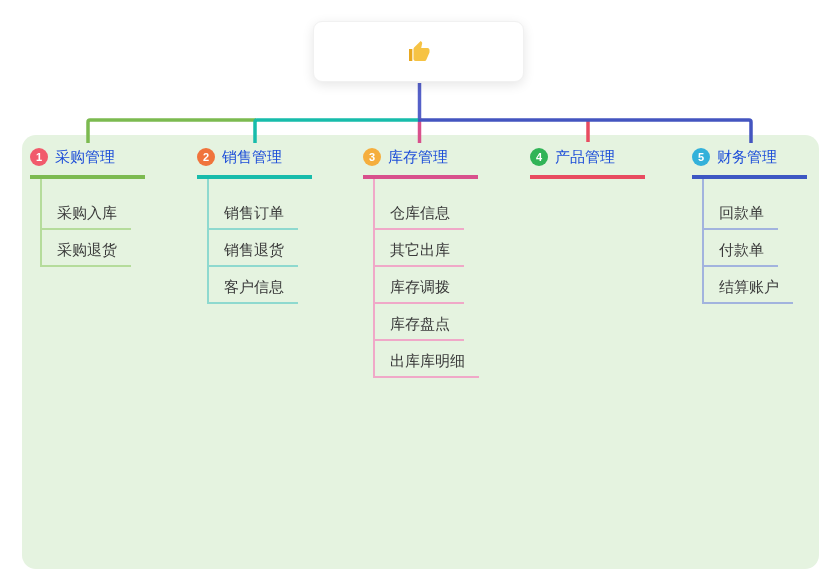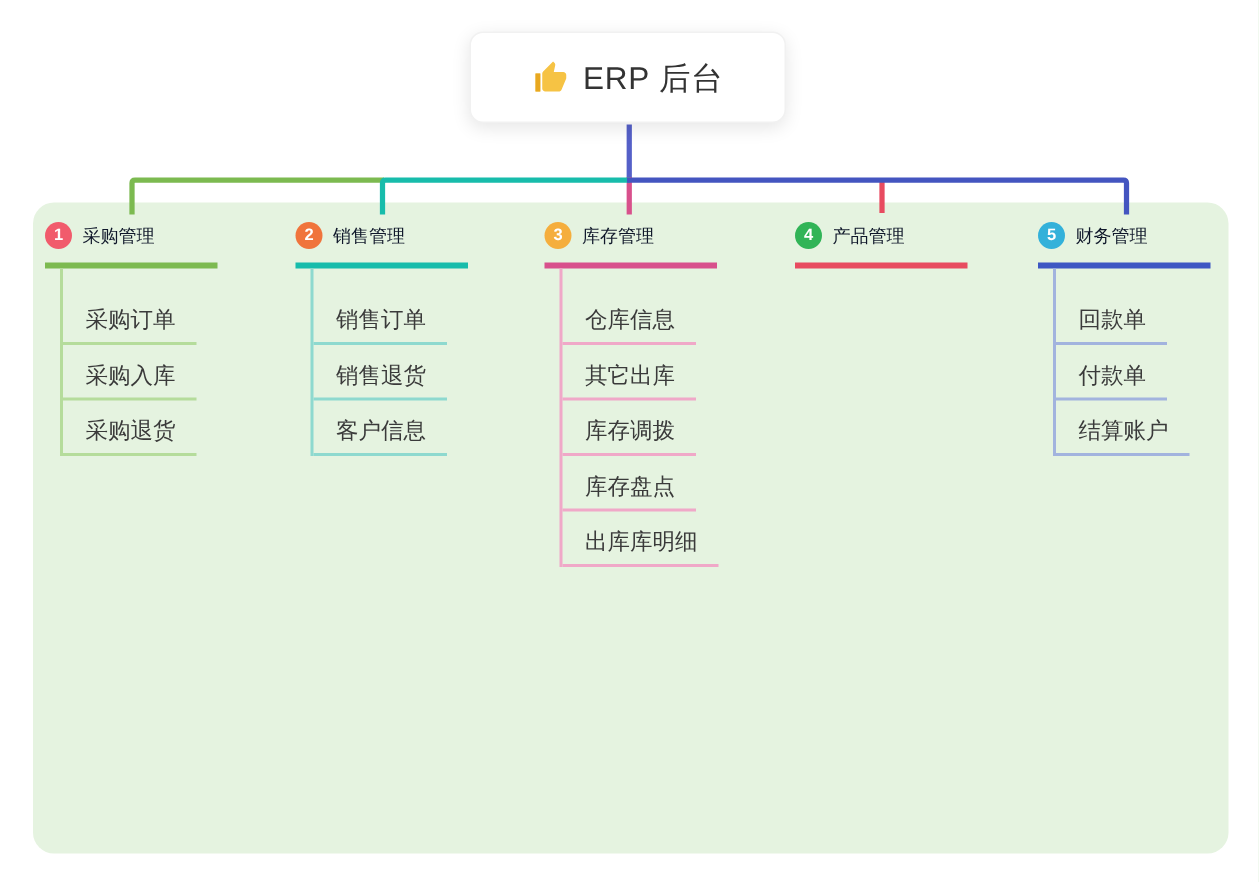--- a/index.html
+++ b/index.html
@@ -32,21 +32,21 @@
   .branch-head{
     width:115px;height:34px;box-sizing:border-box;
     display:flex;align-items:center;gap:7px;
     padding-bottom:6px;border-bottom:4px solid var(--line,#999);
   }
   .badge{
     width:18px;height:18px;border-radius:50%;flex:0 0 auto;
     background:var(--badge,#999);color:#fff;font-size:11px;font-weight:bold;
     display:flex;align-items:center;justify-content:center;line-height:18px;
   }
-  .branch-label{font-size:12px;color:#0f172a;white-space:nowrap;font-family:Liberation Serif, serif;}
+  .branch-label{font-size:15px;color:#1d4ed8;white-space:nowrap;font-family:Liberation Serif, serif;}
   .children{
     margin-left:10px;width:max-content;
     border-left:2px solid var(--child-line,#ccc);
   }
   .child{
     box-sizing:border-box;height:37px;width:max-content;
     display:flex;align-items:flex-end;
     padding:0 14px 5px 15px;
     border-bottom:2px solid var(--child-line,#ccc);
     font-size:15px;color:#3a3a3a;white-space:nowrap;cursor:default;
@@ -73,30 +73,28 @@
     <path d="M 420 120 L 257 120 Q 255 120 255 122 L 255 143" stroke-width="3.5" stroke="#17bcab"></path>
 
     <path d="M 418 120 L 749 120 Q 751 120 751 122 L 751 143" stroke-width="3.5" stroke="#4455c0"></path>
   </svg>
 
   <div class="root-card">
     <svg class="thumb" viewBox="0 0 24 24">
       <path fill="#f6c344" d="M2 21h3.2V9H2v12zM22.5 10c0-1.1-.9-2-2-2h-6.3l.95-4.57.03-.32c0-.41-.17-.79-.44-1.06L13.7 1 7.1 7.59C6.73 7.95 6.5 8.45 6.5 9v10c0 1.1.9 2 2 2h9c.83 0 1.54-.5 1.84-1.22l3.02-7.05c.09-.23.14-.47.14-.73v-2z"></path>
       <path fill="#e8a820" d="M2 21h3.2V9H2v12z"></path>
     </svg>
-    <span class="title">ERP 后台</span>
   </div>
 
   <div class="branch b0" style="--line: #7cba50; --child-line: #b5dc9b; --badge: #f15b6c;">
     <div class="branch-head">
       <span class="badge">1</span>
       <span class="branch-label">采购管理</span>
     </div>
     <div class="children">
-      <div class="child">采购订单</div>
       <div class="child">采购入库</div>
       <div class="child">采购退货</div>
     </div>
   </div>
 
   <div class="branch b1" style="--line: #17bcab; --child-line: #8ed9cf; --badge: #f0743c;">
     <div class="branch-head">
       <span class="badge">2</span>
       <span class="branch-label">销售管理</span>
     </div>

